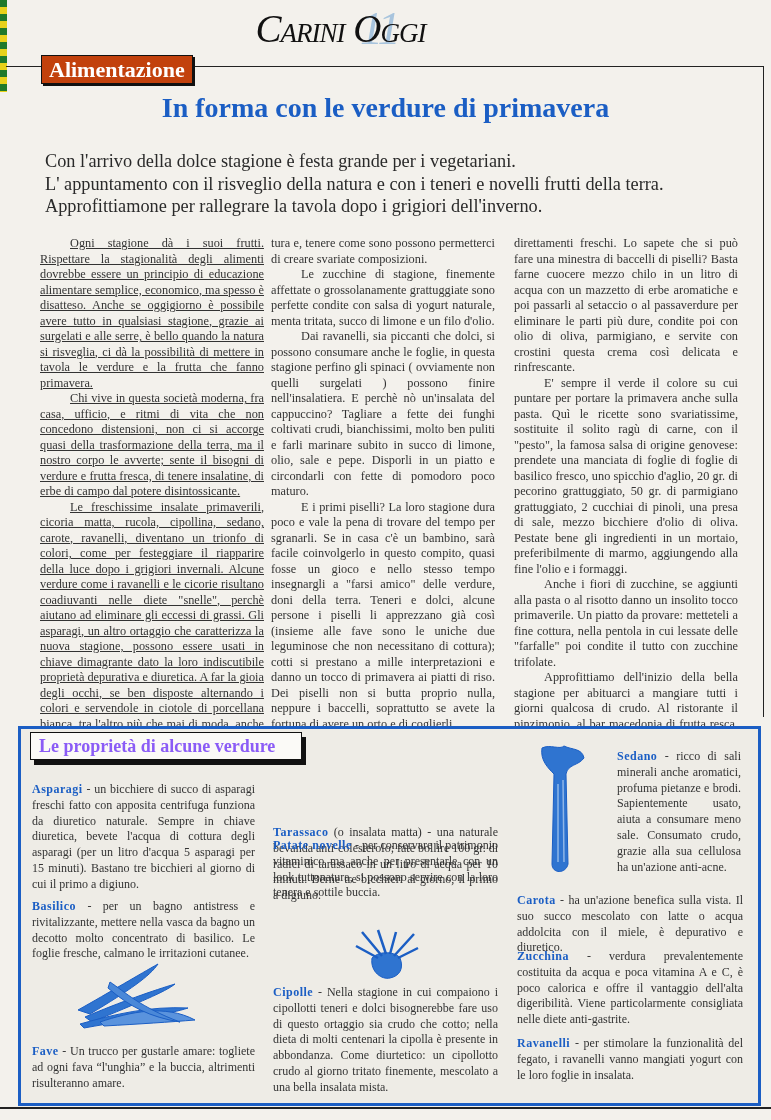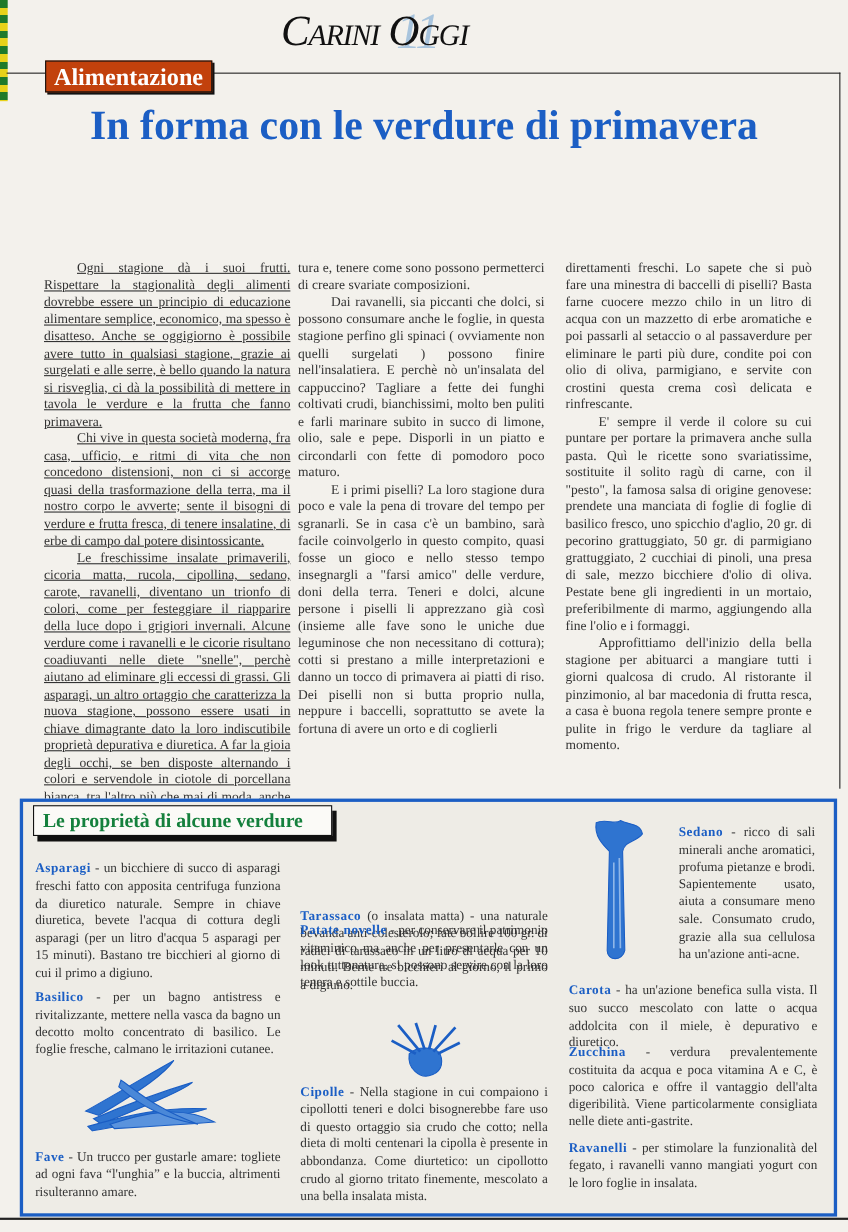--- a/index.html
+++ b/index.html
@@ -27,21 +27,21 @@
     position:absolute; left:6px; top:66px; width:757px; height:650px;
     border-top:1.5px solid #222; border-right:1.5px solid #222;
   }
   .section-tag {
     position:absolute; left:41px; top:55px; padding:0 7px; height:27px; line-height:27px;
     background:#c2410c; color:#fff; font-size:22px; font-weight:bold;
     border:1.5px solid #111; box-shadow:2px 2px 0 #111;
   }
   .headline {
     position:absolute; left:0; width:771px; top:92px; text-align:center;
-    font-size:38px; font-weight:bold; color:#1b5ec4;
+    font-size:28px; font-weight:bold; color:#1b5ec4;
   }
   .lead {
     position:absolute; left:45px; top:150px; width:700px;
     font-size:18.3px; line-height:22.5px; color:#2a2a2a;
   }
   .lead p { margin:0; }
   .col {
     position:absolute; top:236px; width:224px;
     font-size:12.3px; line-height:15.5px; text-align:justify; color:#333;
   }
@@ -52,21 +52,21 @@
   #col3 { left:514px; }
 
   .box {
     position:absolute; left:18px; top:726px; width:737px; height:374px;
     border:3px solid #1b5ec4; background:#eeece6;
   }
   .box-bottom { position:absolute; left:0; top:1107px; width:771px; height:1.5px; background:#222; }
   .box-title {
     position:absolute; left:30px; top:732px; width:262px; height:26px; line-height:26px;
     background:#fbfaf7; border:1.5px solid #111; box-shadow:4px 5px 0 #111;
-    font-size:18px; font-weight:bold; padding-left:8px; color:#15803d;
+    font-size:18px; font-weight:bold; padding-left:8px; color:#8b5cf6;
   }
   .entry { position:absolute; font-size:12px; line-height:15.8px; color:#333; text-align:justify; }
   .entry p { margin:0; }
   .veg { color:#1b5ec4; font-weight:bold; letter-spacing:.5px; }
   .illus { position:absolute; }
 </style>
 </head>
 <body>
 
 <div class="stripe"></div>
@@ -74,35 +74,39 @@
 <div class="masthead">
   <div class="mast-num">11</div>
   <div class="mast-title">Carini Oggi</div>
 </div>
 
 <div class="frame"></div>
 <div class="section-tag">Alimentazione</div>
 <h1 class="headline" style="margin:0">In forma con le verdure di primavera</h1>
 
 <div class="lead">
+  <p>Con l'arrivo della dolce stagione è festa grande per  i vegetariani.</p>
+  <p>L' appuntamento con il risveglio della natura e con i teneri e novelli frutti della terra. Approfittiamone  per rallegrare la tavola dopo i grigiori dell'inverno.</p>
 </div>
 
 <div class="col" id="col1">
   <p class="indent">Ogni stagione dà i suoi frutti. Rispettare la stagionalità degli alimenti dovrebbe essere un principio di educazione alimentare semplice, economico, ma spesso è disatteso. Anche se oggigiorno è possibile avere tutto in qualsiasi stagione, grazie ai surgelati e alle serre,  è bello quando la natura si risveglia, ci dà la possibilità di mettere in tavola le verdure e la frutta che fanno primavera.</p>
   <p class="indent">Chi vive in questa società moderna, fra casa, ufficio, e ritmi di vita che non concedono distensioni, non ci si accorge quasi della trasformazione della terra, ma il nostro corpo le avverte; sente il bisogni di verdure e frutta fresca, di tenere insalatine, di erbe di campo dal potere disintossicante.</p>
   <p class="indent">Le freschissime insalate primaverili, cicoria matta, rucola, cipollina, sedano, carote, ravanelli, diventano un trionfo di colori, come per festeggiare il riapparire della luce dopo i grigiori invernali. Alcune verdure come i ravanelli e le cicorie risultano coadiuvanti nelle diete "snelle", perchè aiutano ad eliminare gli eccessi di grassi. Gli asparagi, un altro ortaggio che caratterizza la nuova stagione, possono essere usati in chiave dimagrante dato la loro indiscutibile proprietà depurativa e diuretica. A far la gioia degli occhi, se ben disposte alternando i colori e servendole in ciotole di porcellana bianca, tra l'altro più che mai di moda, anche molte verdure di sempre, in versione "novelle" e primaverili, non hanno bisogno di cot-</p>
 </div>
 <div class="col" id="col2">
   <p>tura e, tenere come sono possono permetterci di creare  svariate composizioni.</p>
+  <p class="indent">Le zucchine di stagione, finemente affettate o grossolanamente grattuggiate sono perfette condite con salsa di yogurt naturale, menta tritata,  succo di limone  e un filo d'olio.</p>
   <p class="indent">Dai ravanelli, sia piccanti che dolci, si possono consumare anche le foglie, in questa stagione perfino gli spinaci ( ovviamente non quelli surgelati ) possono finire nell'insalatiera. E perchè nò un'insalata del cappuccino? Tagliare a fette dei funghi coltivati crudi, bianchissimi, molto ben puliti e farli marinare subito in succo di limone, olio, sale e pepe. Disporli in un piatto e circondarli con fette di pomodoro poco maturo.</p>
   <p class="indent">E i primi piselli? La loro stagione dura poco e vale la pena di trovare del tempo per sgranarli. Se in casa c'è un bambino, sarà facile coinvolgerlo in questo compito, quasi fosse un gioco e nello stesso tempo insegnargli a "farsi amico" delle verdure, doni della terra. Teneri e dolci, alcune persone i piselli li apprezzano già così (insieme alle fave sono le uniche due leguminose che non necessitano di cottura);  cotti si prestano a mille interpretazioni e danno un tocco di primavera ai piatti di riso. Dei piselli non si butta proprio nulla, neppure i baccelli, soprattutto se avete la fortuna di avere un orto e di coglierli</p>
 </div>
 <div class="col" id="col3">
   <p>direttamenti freschi. Lo sapete che si può fare una minestra di baccelli di piselli? Basta farne cuocere mezzo chilo in un litro di acqua con un mazzetto di erbe aromatiche e poi passarli al setaccio o al passaverdure per eliminare le parti più dure, condite poi con olio di oliva, parmigiano, e servite con crostini questa crema così delicata e rinfrescante.</p>
   <p class="indent">E' sempre il verde il colore su cui puntare per portare la primavera anche sulla pasta. Quì le ricette sono svariatissime, sostituite il solito ragù di carne, con il "pesto", la famosa salsa di origine genovese: prendete una manciata di foglie di foglie di basilico fresco, uno spicchio d'aglio, 20 gr. di pecorino grattuggiato, 50 gr. di  parmigiano grattuggiato, 2 cucchiai di pinoli, una presa di sale, mezzo bicchiere d'olio di oliva. Pestate bene gli ingredienti in un mortaio, preferibilmente di marmo, aggiungendo alla fine l'olio e i formaggi.</p>
+  <p class="indent">Anche i fiori di zucchine, se aggiunti alla pasta o al risotto danno un insolito tocco primaverile. Un piatto da provare: metteteli a fine cottura, nella pentola in cui lessate delle "farfalle" poi condite il tutto con zucchine trifolate.</p>
   <p class="indent">Approfittiamo dell'inizio della bella stagione per abituarci a mangiare tutti i giorni qualcosa di crudo. Al ristorante il pinzimonio, al bar macedonia di frutta resca, a casa è buona regola tenere sempre pronte e pulite in frigo le verdure da tagliare al momento.</p>
 </div>
 
 <div class="box"></div>
 <div class="box-bottom"></div>
 <div class="box-title">Le proprietà di alcune verdure</div>
 
 <div class="entry" style="left:32px; top:782px; width:223px;">
   <p><span class="veg">Asparagi</span><span> - un bicchiere di succo di asparagi freschi fatto con apposita centrifuga funziona da diuretico naturale. Sempre in chiave diuretica, bevete l'acqua di cottura degli asparagi (per un litro d'acqua 5 asparagi per 15 minuti). Bastano tre bicchieri al giorno di cui il primo a digiuno.</span></p>
 </div>

